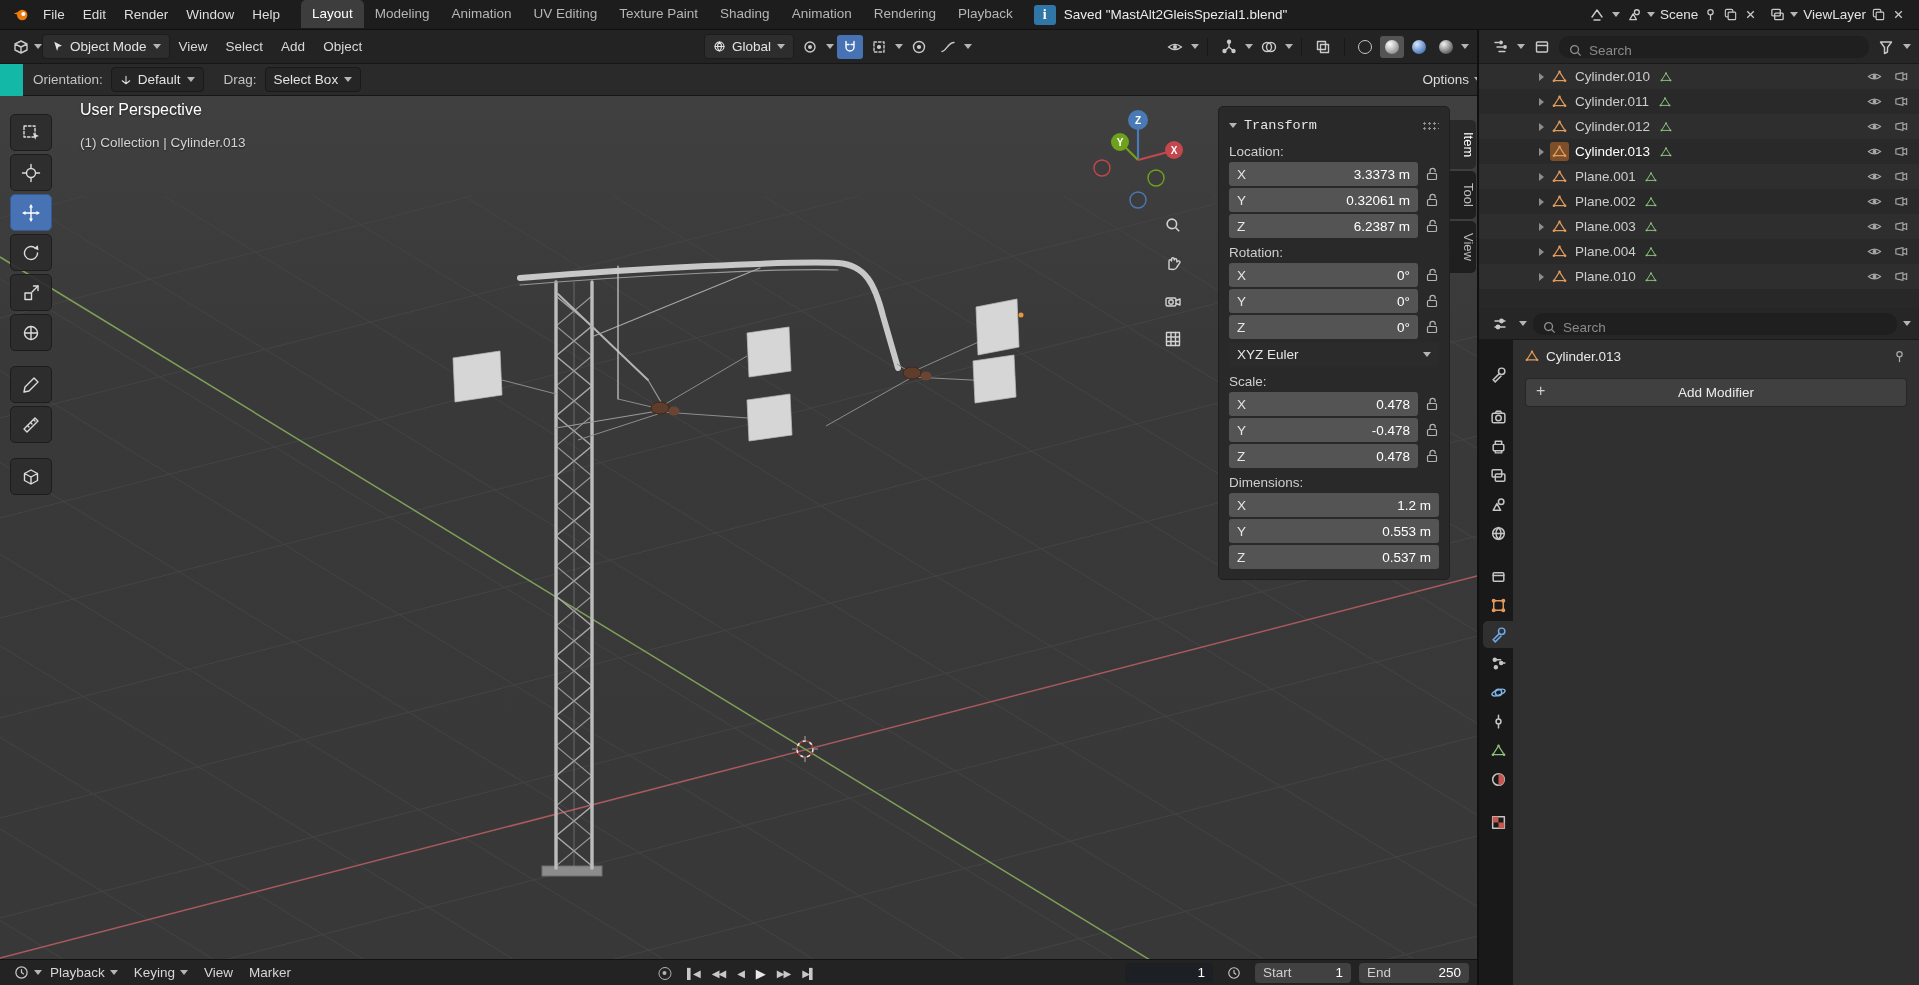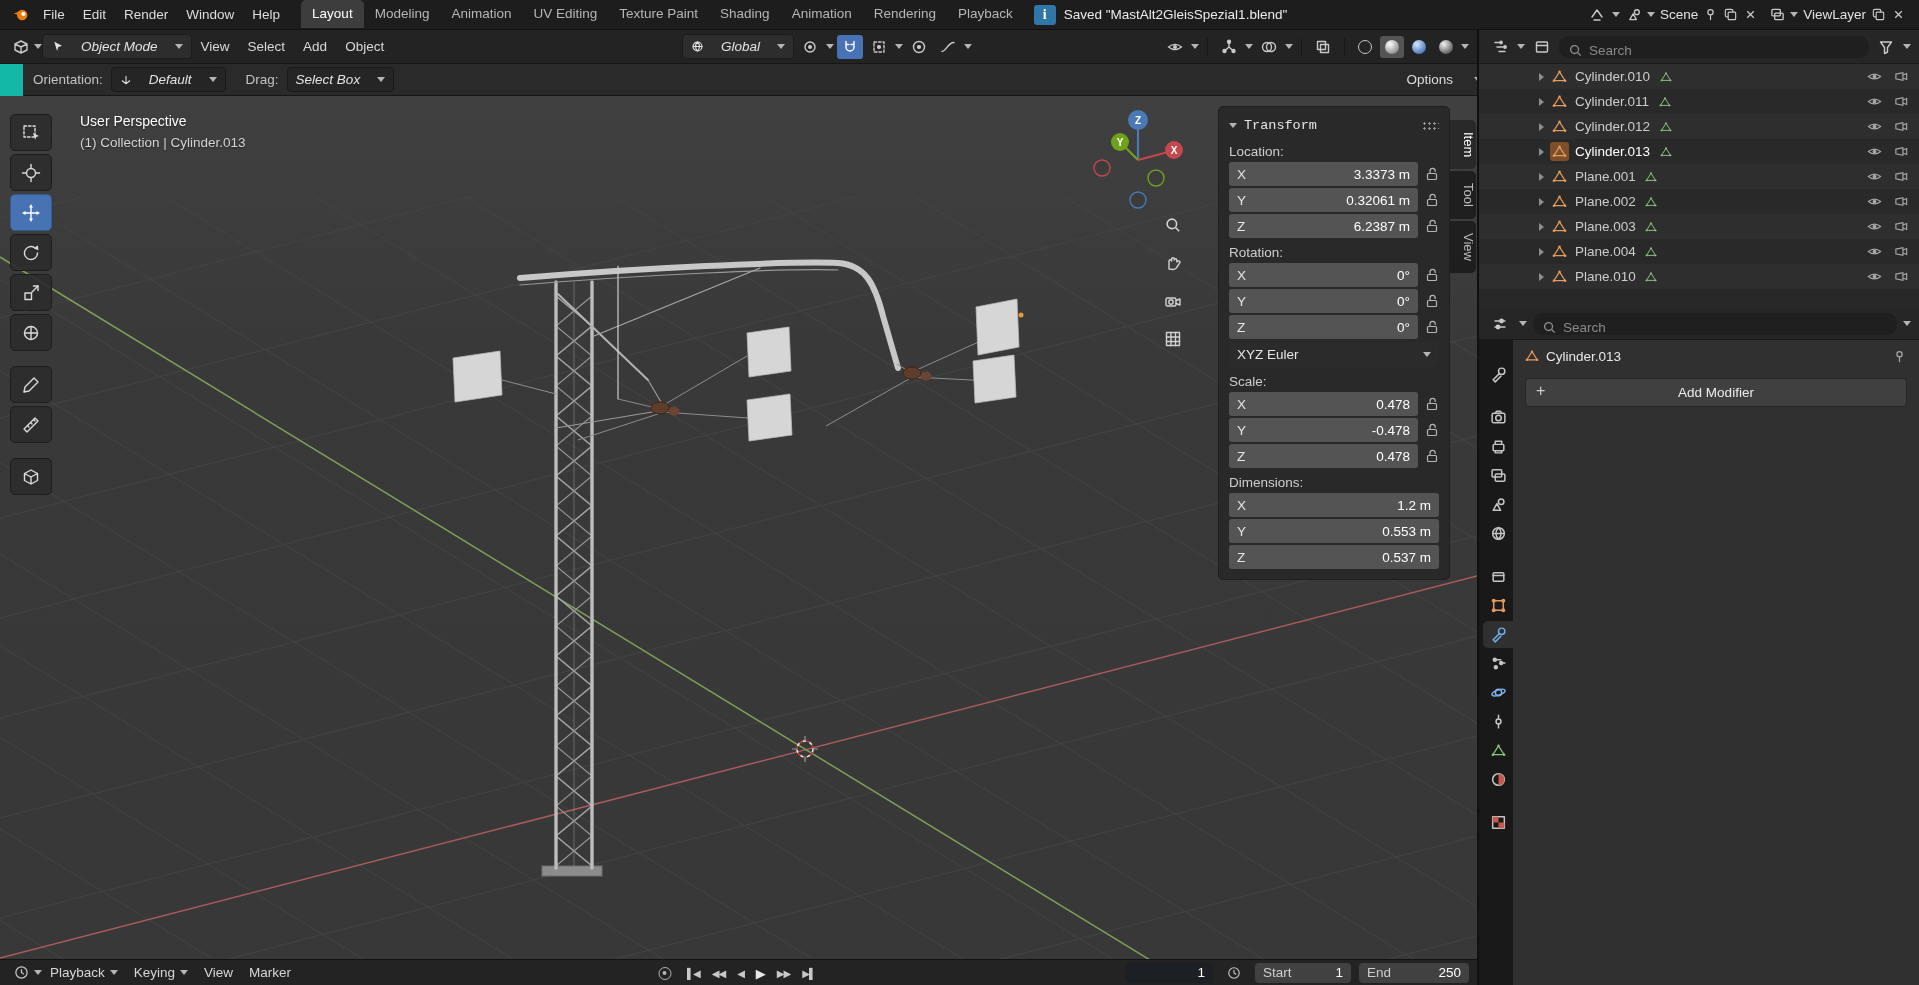--- a/index.html
+++ b/index.html
@@ -28,22 +28,22 @@
   .tb-right { margin-left:auto; display:flex; align-items:center; gap:2px; }
   .tb-block { display:flex; align-items:center; gap:5px; padding:2px 5px; }
   .tbi { width:15px; height:15px; color:#c9c9c9; flex:none; }
   .tb-label { color:#e2e2e2; }
 
   
   #vph { position:absolute; left:0; top:30px; width:1477px; height:34px; background:#232323;
     display:flex; align-items:center; padding:0 8px; border-bottom:1px solid #161616; }
   .hic { width:26px; height:24px; display:flex; align-items:center; justify-content:center; color:#c9c9c9; border-radius:3px; flex:none; }
   .hic svg { width:16px; height:16px; }
-  .dd { display:flex; align-items:center; gap:17px; height:25px; padding:0 8px;
-    background:#2d2d2d; border:1px solid #1c1c1c; border-radius:4px; color:#e3e3e3; flex:none;font-style:italic; }
+  .dd { display:flex; align-items:center; gap:6px; height:25px; padding:0 8px;
+    background:#2d2d2d; border:1px solid #1c1c1c; border-radius:4px; color:#e3e3e3; flex:none; }
   .hmenu { padding:4px 9px; color:#d8d8d8; border-radius:3px; flex:none; }
   .mid-group, .right-group { display:flex; align-items:center; gap:3px; }
   .mid-group { margin-left:auto; }
   .right-group { margin-left:auto; }
   .pill-active { background:#4772b3; color:#fff; }
   .sph { width:14px; height:14px; border-radius:50%; flex:none; }
   .sph.wire { border:1.5px solid #c6c6c6; }
   .sph.solid { background:radial-gradient(circle at 35% 30%, #ffffff, #909090 75%); }
   .sph.mat { background:radial-gradient(circle at 35% 30%, #d5e6ff, #4a78b8 75%); }
   .sph.rend { background:radial-gradient(circle at 35% 30%, #f2f2f2, #5d5d5d 75%); }
@@ -53,21 +53,21 @@
   
   #tset { position:absolute; left:0; top:64px; width:1477px; height:32px; background:#2a2a2a;
     display:flex; align-items:center; padding:0 10px; gap:8px; border-bottom:1px solid #161616;margin-left:23px; }
   .ts-label { color:#c3c3c3; }
   .dd-dark { background:#252525; border-color:#191919; }
 
   
   #canvas { position:absolute; left:0; top:96px; width:1477px; height:863px;
     background:linear-gradient(#404040, #393939 30%, #383838); overflow:hidden; }
   #scene-svg { position:absolute; left:0; top:0; }
-  .vp-label { position:absolute; left:80px; top:17px; color:#ffffff; font-size:14px; text-shadow:0 1px 2px rgba(0,0,0,.5); }
+  .vp-label { position:absolute; left:80px; top:5px; color:#ffffff; font-size:16px; text-shadow:0 1px 2px rgba(0,0,0,.5); }
   .vp-context { position:absolute; left:80px; top:39px; color:#d4d4d4; font-size:13.5px; text-shadow:0 1px 2px rgba(0,0,0,.5); }
 
   
   #tooldock { position:absolute; left:10px; top:18px; display:flex; flex-direction:column; gap:3px; }
   .tbtn { width:42px; height:37px; background:rgba(44,44,44,.92); border:1px solid #1d1d1d;
     border-radius:5px; display:flex; align-items:center; justify-content:center; color:#dcdcdc; }
   .tbtn.active { background:#4772b3; border-color:#355a92; color:#fff; }
   .tbtn svg { width:20px; height:20px; }
   .tgap { height:9px; }
 
@@ -406,21 +406,21 @@
           <path d="M8 13 V3 M8 13 L3 9 M8 13 L13 9"></path>
         </svg>
       <span>Default</span>
       <span class="cr"></span>
     </div>
     <span class="ts-label" style="margin-left:12px;">Drag:</span>
     <div class="dd dd-dark">
       <span>Select Box</span>
       <span class="cr"></span>
     </div>
-    <div style="margin-left:auto; display:flex; align-items:center; gap:21px; margin-right:8px;">
+    <div style="margin-left:auto; display:flex; align-items:center; gap:5px; margin-right:8px;">
       <span class="ts-label" style="color:#dcdcdc;">Options</span>
       <span class="cr"></span>
     </div>
   </div>
 
   <div id="canvas">
     <svg id="scene-svg" width="1477" height="863" viewBox="0 0 1477 863">
       <defs>
           <clipPath id="gc">
             <rect x="0" y="100" width="1477" height="763"></rect>

